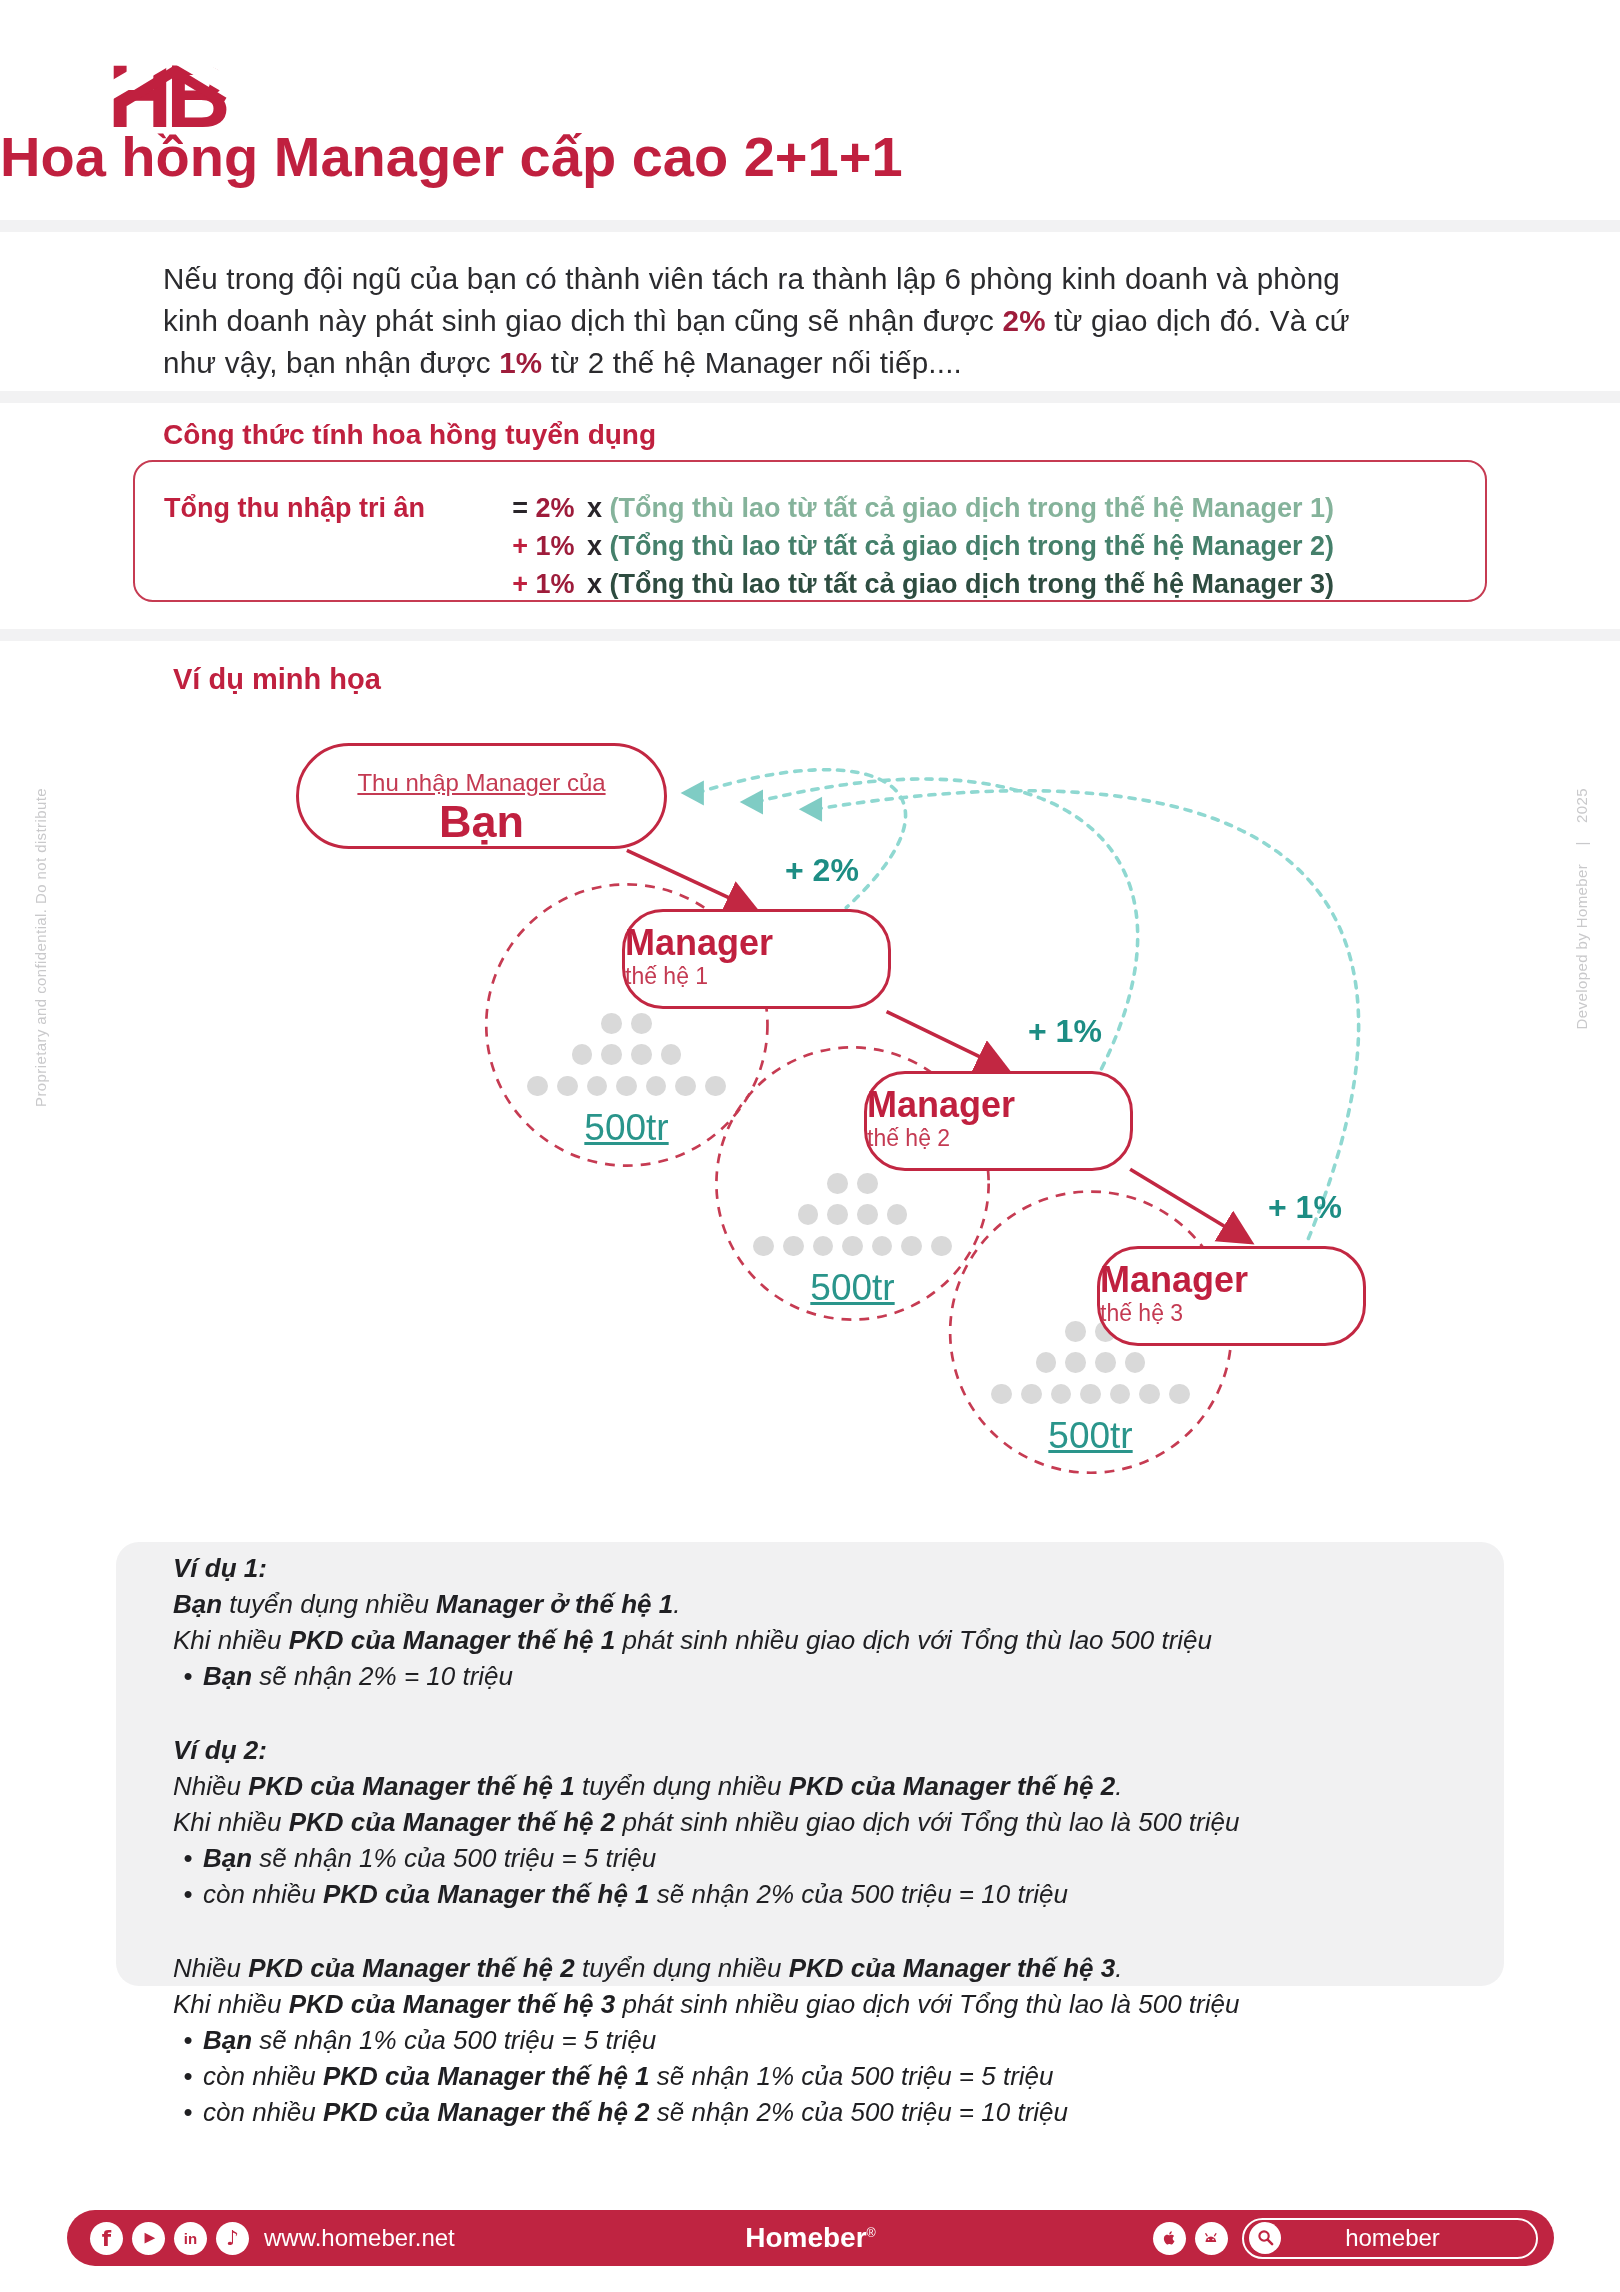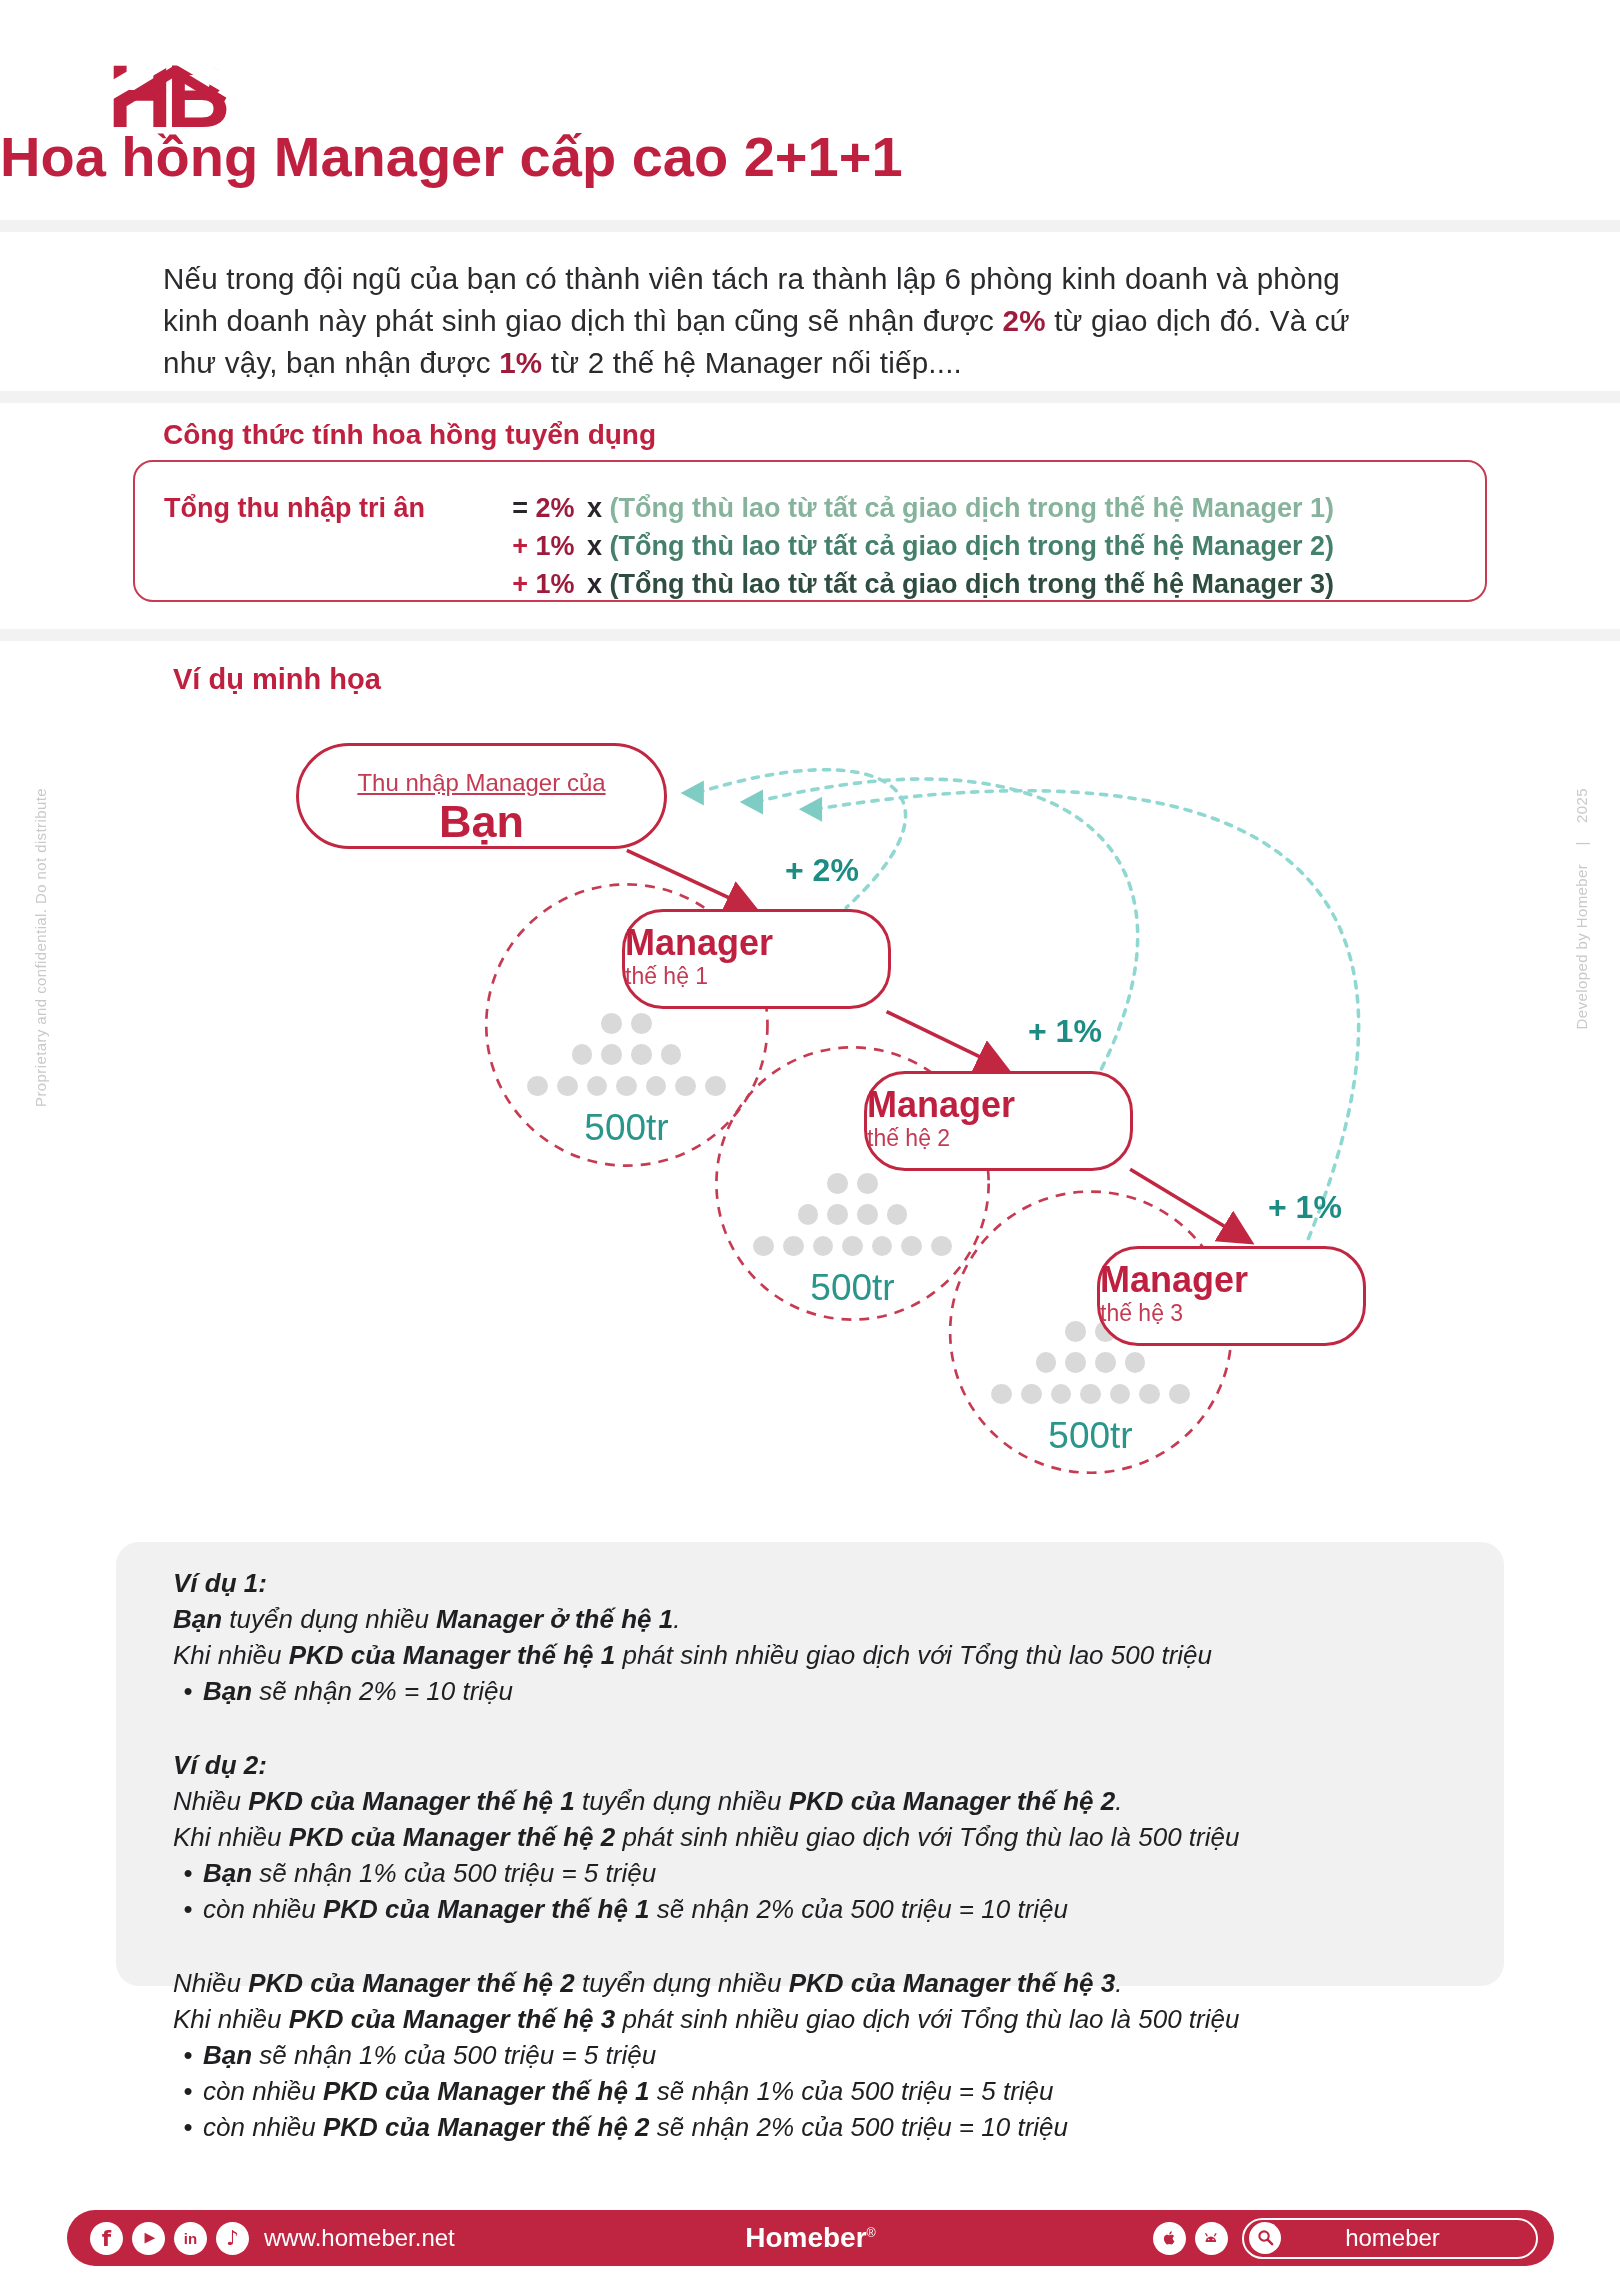--- a/index.html
+++ b/index.html
@@ -41,25 +41,25 @@
   .you-l1{font-size:24px;color:#c43a52;margin-top:23px;text-decoration:underline;}
   .you-l2{font-size:45px;font-weight:800;color:#c0203f;line-height:1.0;margin-top:1.8px;}
   .mgr-box{position:absolute;width:269px;height:100px;background:#fff;border:3.6px solid #c22742;
     border-radius:41px;text-align:left;box-sizing:border-box;z-index:3;}
   .mgr-t{font-size:36px;font-weight:800;color:#c0203f;margin-top:12.5px;line-height:1.0;}
   .mgr-s{font-size:23px;color:#c43a52;margin-top:2.7px;}
   .pct-label{position:absolute;font-size:32px;font-weight:800;color:#1d8d84;z-index:4;white-space:pre;}
   .dot-group{position:absolute;width:281px;text-align:center;z-index:2;}
   .dot-row{display:flex;justify-content:center;margin-bottom:10.7px;}
   .dot{width:20.6px;height:20.6px;border-radius:50%;background:#d9d9d9;margin:0 4.5px;}
-  .group-value{font-size:37px;color:#2a958b;margin-top:5.4px;font-weight:500;}
+  .group-value{font-size:37px;color:#2a958b;margin-top:5.4px;font-weight:500;text-decoration:underline;}
 
   
   .examples-box{position:absolute;left:116px;top:1542px;width:1388px;height:444px;background:#f1f1f2;
-    border-radius:23px;box-sizing:border-box;padding:23px 36px 0 57px;font-style:italic;color:#1f1f22;}
+    border-radius:23px;box-sizing:border-box;padding:8px 36px 0 57px;font-style:italic;color:#1f1f22;}
   .ex-title{font-size:26px;font-weight:700;line-height:36px;}
   .ex-line{font-size:26px;line-height:36px;}
   .ex-bullet{font-size:26px;line-height:36px;display:flex;}
   .ex-bullet .bdot{width:30px;text-align:center;flex:none;font-style:normal;}
   .ex-gap{height:38px;}
 
   
   .footer-bar{position:absolute;left:67px;top:2210px;width:1487px;height:56px;background:#bf2441;
     border-radius:29px;display:flex;align-items:center;box-sizing:border-box;padding:0 16px 0 23px;z-index:2;}
   .soc{width:33px;height:33px;border-radius:50%;background:#fff;color:#bf2441;display:flex;

